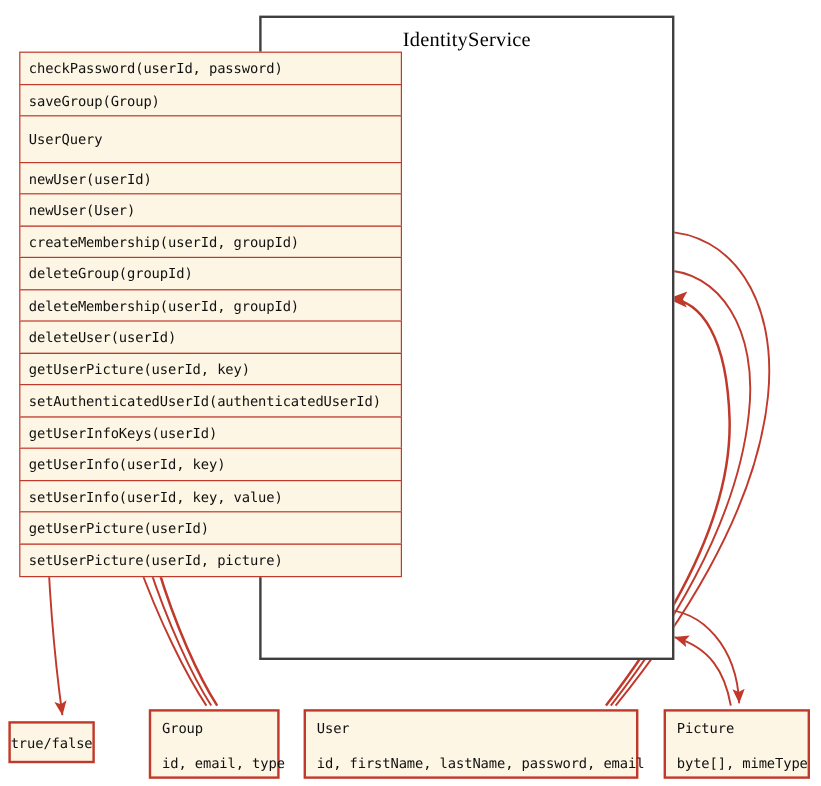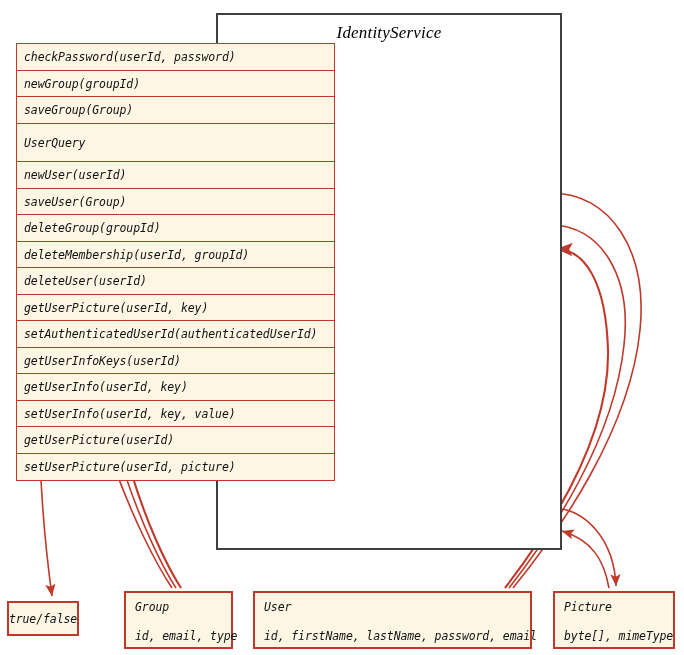--- a/index.html
+++ b/index.html
@@ -7,21 +7,20 @@
     padding: 0;
     background: #ffffff;
   }
   #canvas {
     position: relative;
     width: 684px;
     height: 655px;
     background: #ffffff;
     overflow: hidden;
     font-family: "DejaVu Sans Mono", "Liberation Mono", monospace;
-    font-style: italic;
   }
   
   #service-box {
     position: absolute;
     left: 216px;
     top: 13px;
     width: 346px;
     height: 537px;
     border: 2px solid #3f3f3f;
     background: #ffffff;
@@ -160,33 +159,33 @@
 
   <div id="service-box">
     <div id="service-title">IdentityService</div>
   </div>
 
   <div id="method-list">
     <div class="method-row one-line">
       <span>checkPassword(userId, password)</span>
     </div>
     <div class="method-row one-line">
-      <span>newGroup(groupId)</span>
-    </div>
-    <div class="method-row one-line">
       <span>saveGroup(Group)</span>
     </div>
     <div class="method-row two-line">
       <span>UserQuery</span>
     </div>
     <div class="method-row one-line">
       <span>newUser(userId)</span>
     </div>
     <div class="method-row one-line">
-      <span>saveUser(Group)</span>
+      <span>newUser(User)</span>
+    </div>
+    <div class="method-row one-line">
+      <span>createMembership(userId, groupId)</span>
     </div>
     <div class="method-row one-line">
       <span>deleteGroup(groupId)</span>
     </div>
     <div class="method-row one-line">
       <span>deleteMembership(userId, groupId)</span>
     </div>
     <div class="method-row one-line">
       <span>deleteUser(userId)</span>
     </div>

